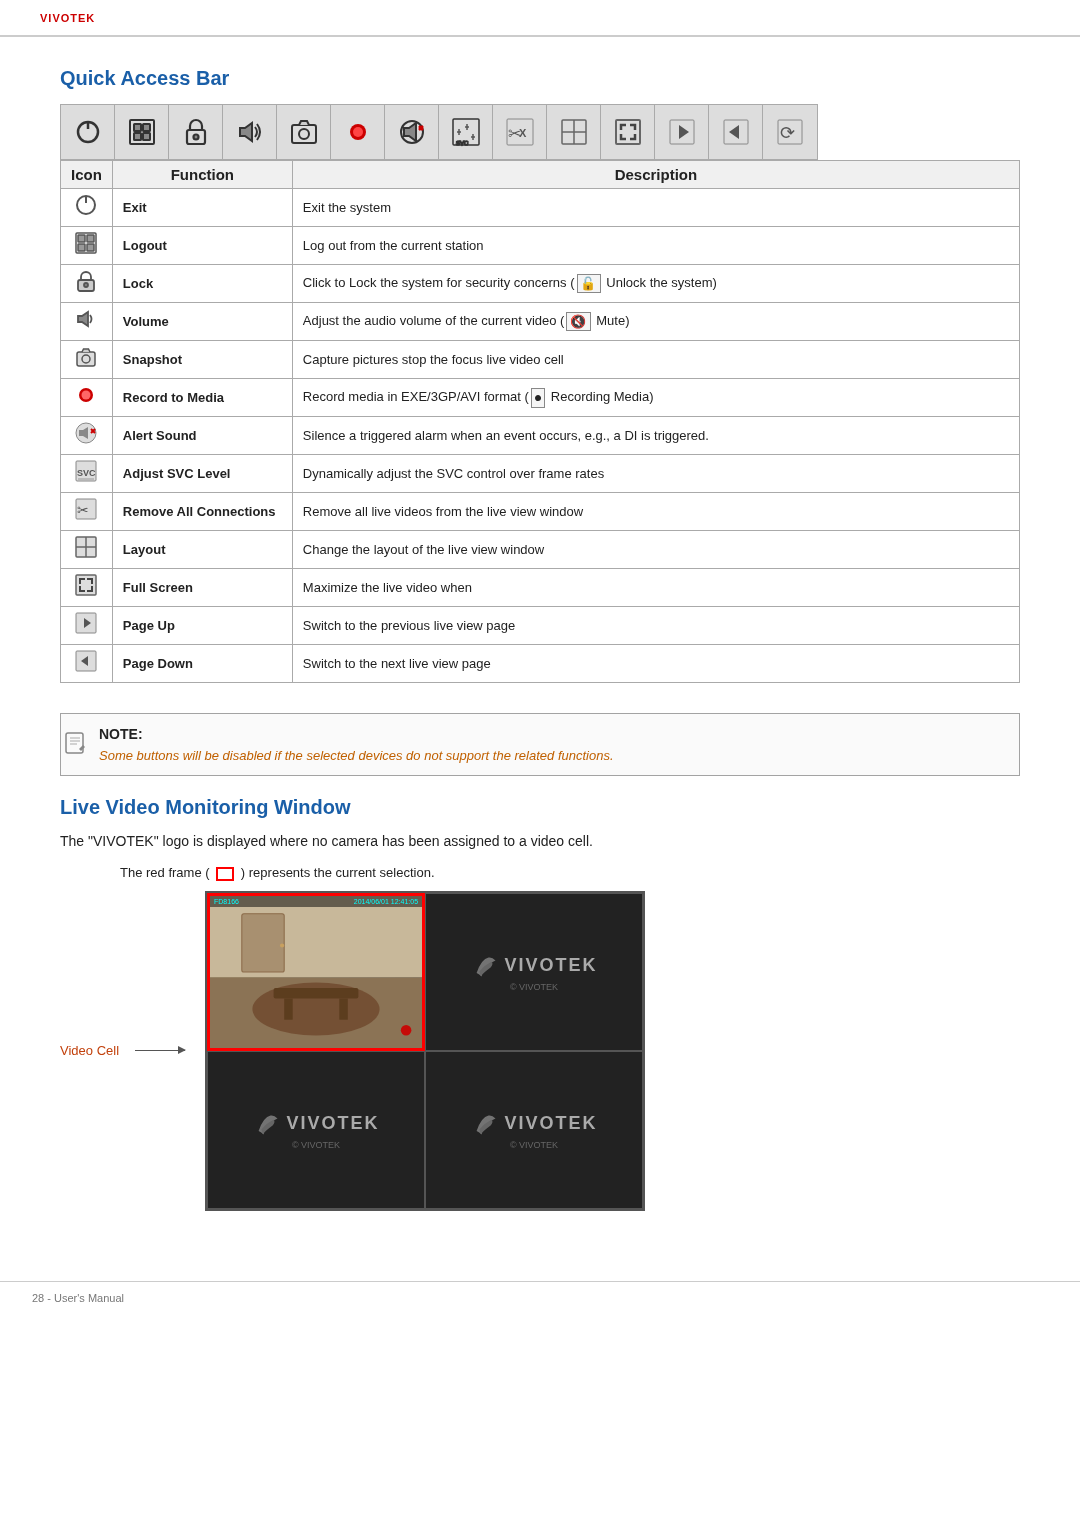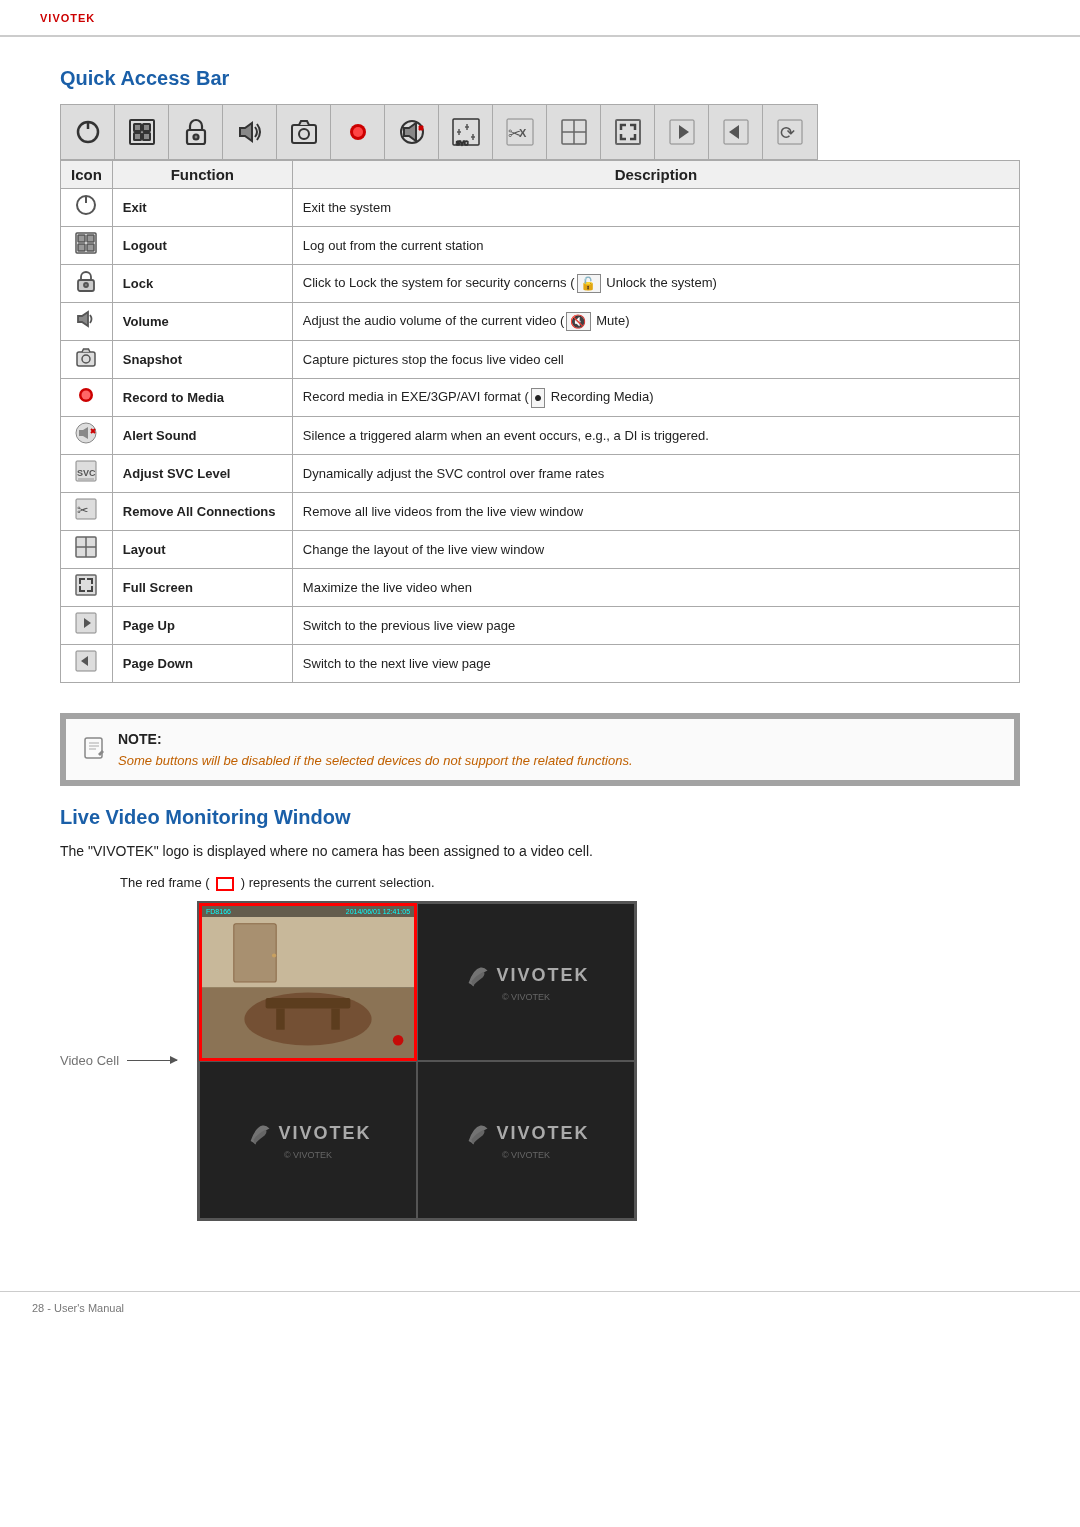--- a/index.html
+++ b/index.html
@@ -92,23 +92,23 @@
       vertical-align: middle;
       border: 1px solid #888;
       padding: 1px 3px;
       margin: 0 2px;
       background: #f5f5f5;
     }
 
     
     .note-box {
       margin: 30px 0 20px 0;
-      border: 6px solid #a3a3a3;
+      border: 1px solid #a3a3a3;
       background: #fafafa;
-      padding: 12px 16px 12px 14px;
+      padding: 12px 16px 12px 0;
       display: flex;
       align-items: flex-end;
       gap: 10px;
     }
     .note-icon {
       font-size: 22px;
       color: #555;
       margin-top: 2px;
     }
     .note-content {}
@@ -551,21 +551,21 @@
   <p class="live-desc">The "VIVOTEK" logo is displayed where no camera has been assigned to a video cell.</p>
 
   <p class="red-frame-note">
     <span>The red frame (</span>
     <span class="red-frame-box"></span>
     <span>) represents the current selection.</span>
   </p>
 
   <div class="video-grid-wrapper">
     <div style="display:flex; align-items:center; gap:0;">
-      <span style="font-size:13px; color:#737373; white-space:nowrap; margin-right:8px;">Video Cell</span>
+      <span style="font-size:13px; color:#c2410c; white-space:nowrap; margin-right:16px;">Video Cell</span>
       <div style="display:flex;align-items:center;">
         <div style="width:50px;height:1px;background:#555;position:relative;">
           <div style="position:absolute;right:-1px;top:-4px;border-left:8px solid #555;border-top:4px solid transparent;border-bottom:4px solid transparent;"></div>
         </div>
       </div>
     </div>
     <div class="video-grid">
 
       <div class="video-cell active">
         <div class="camera-cell-content">

